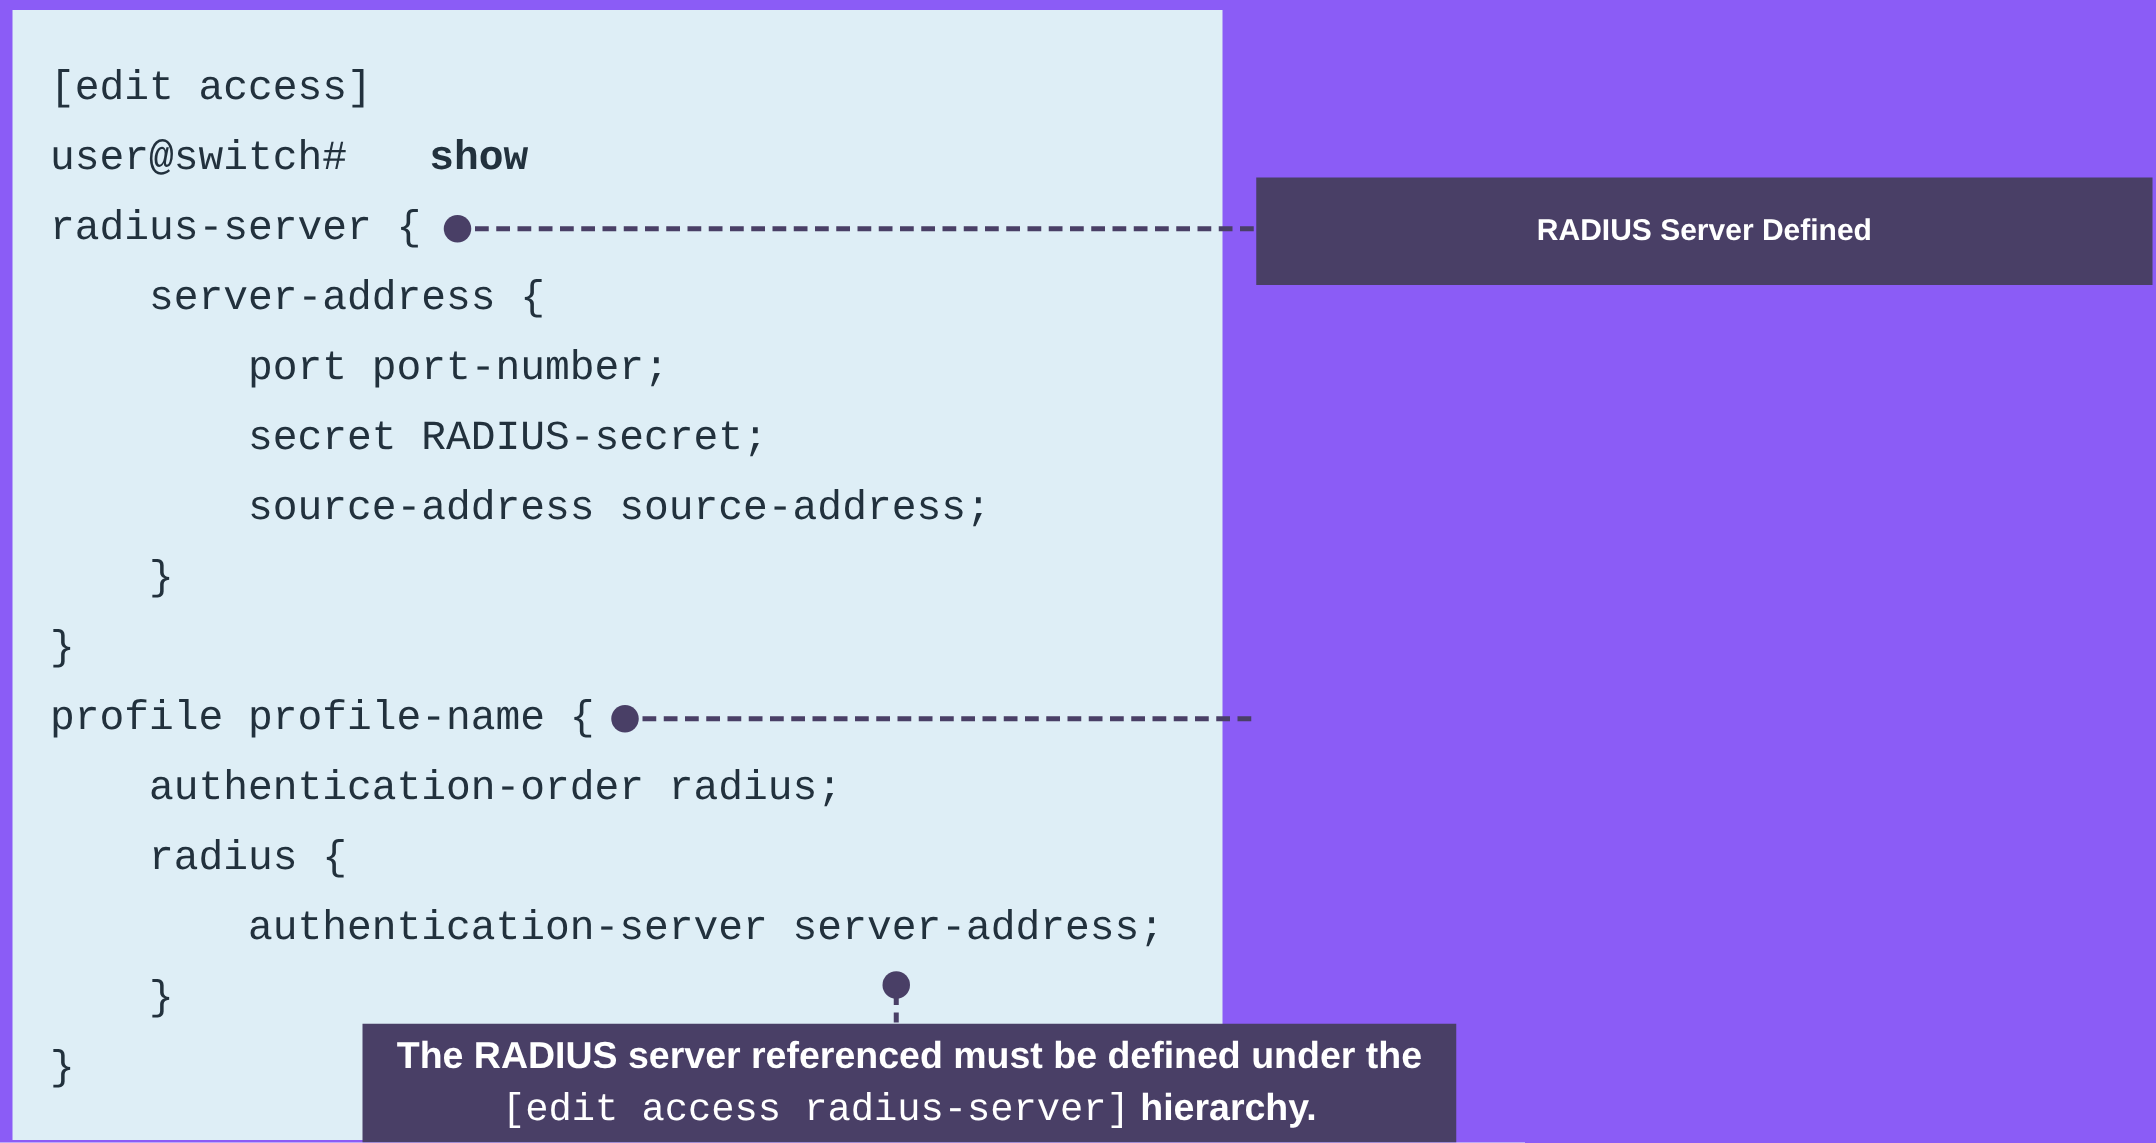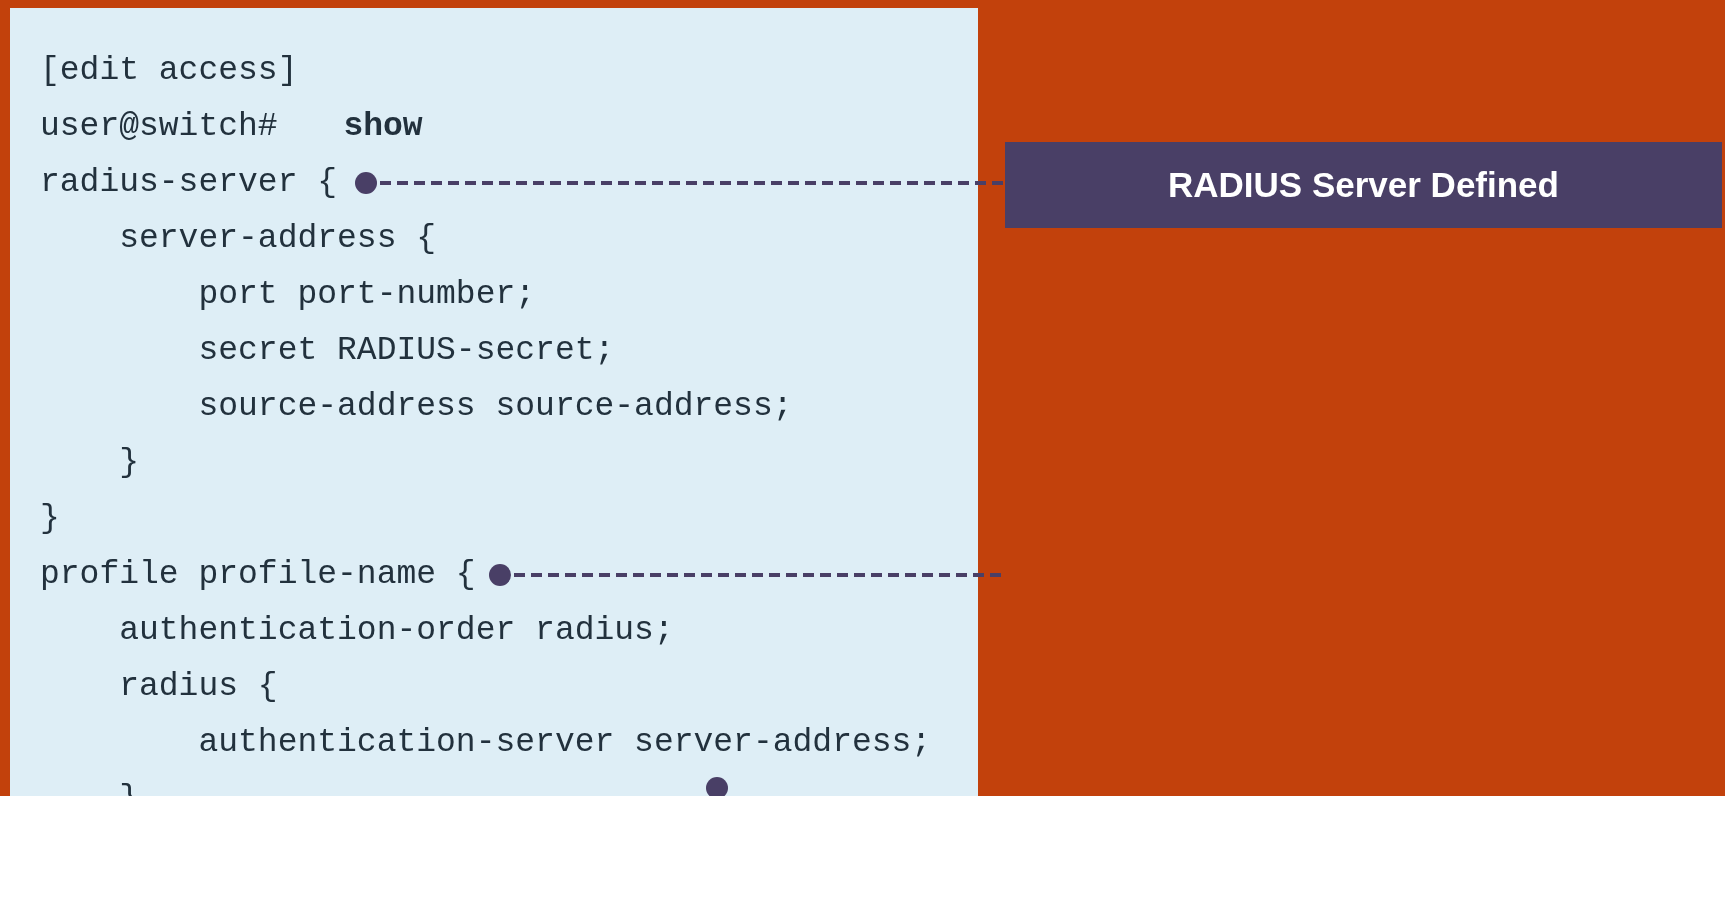--- a/index.html
+++ b/index.html
@@ -5,22 +5,22 @@
   :root{
     --panel-bg:#deeef6;
     --accent:#493f66;
     --code-text:#22313d;
     --callout-text:#ffffff;
   }
   *{margin:0;padding:0;box-sizing:border-box;}
   body{background:#ffffff;font-family:"Liberation Sans",sans-serif;}
   .canvas{
     position:relative;
-    width:1725px;height:796px;
-    background:#c2410c;
+    width:1725px;height:914px;
+    background:#8b5cf6;
     overflow:hidden;
   }
   
   .code-panel{
     position:absolute;
     left:10px;top:8px;
     width:968px;height:904px;
     background:var(--panel-bg);
   }
   .code-lines{
@@ -54,21 +54,21 @@
     background:var(--accent);
     color:var(--callout-text);
     display:flex;
     align-items:center;
     justify-content:center;
     text-align:center;
   }
   .callout-side{
     left:1005px;
     width:717px;
-    font-size:35px;
+    font-size:24px;
     font-weight:600;
   }
   .callout-radius{top:142px;height:86px;}
   .callout-profile{top:533px;height:87px;}
   .callout-note{
     left:290px;top:819px;
     width:875px;height:95px;
     flex-direction:column;
     justify-content:flex-start;
     padding-top:5px;
@@ -105,15 +105,21 @@
       <line class="connector-line" x1="717" y1="794" x2="717" y2="818" stroke-dasharray="10 6"></line>
     </g>
   </svg>
 
   <div class="callout callout-side callout-radius">
     <span>RADIUS Server Defined</span>
   </div>
 
 
   <div class="callout callout-note">
+    <div>
+      <span>The RADIUS server referenced must be defined under the</span>
+    </div>
+    <div>
+      <span class="note-mono">[edit access radius-server]</span><span> hierarchy.</span>
+    </div>
   </div>
 
 </div>
 
 </body></html>

